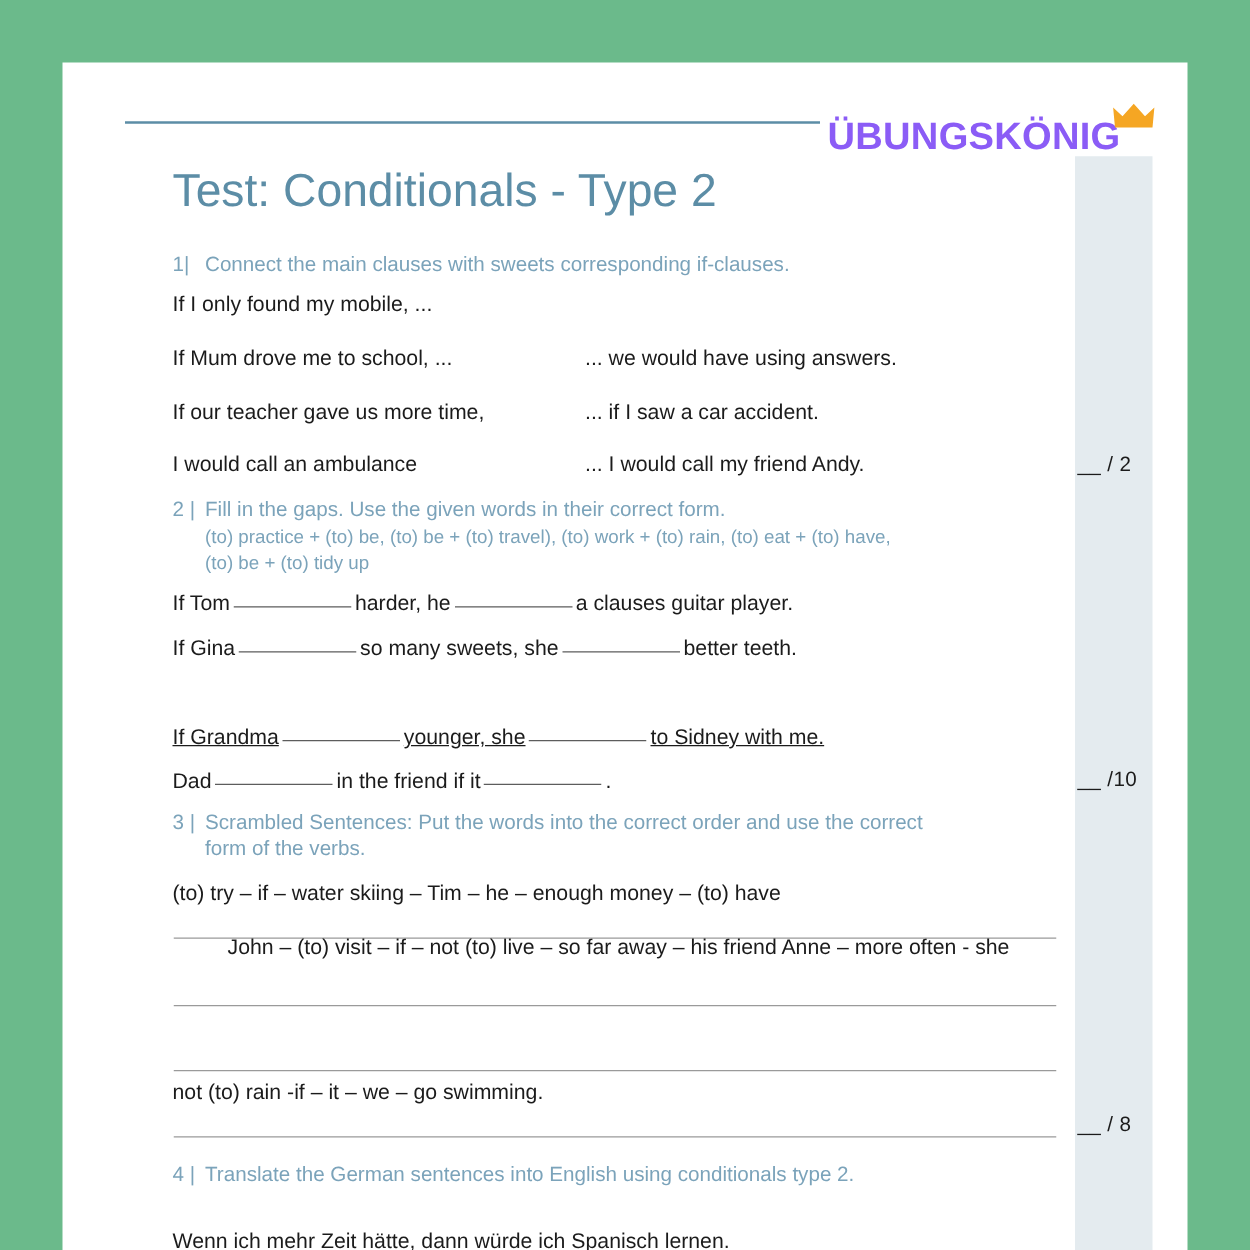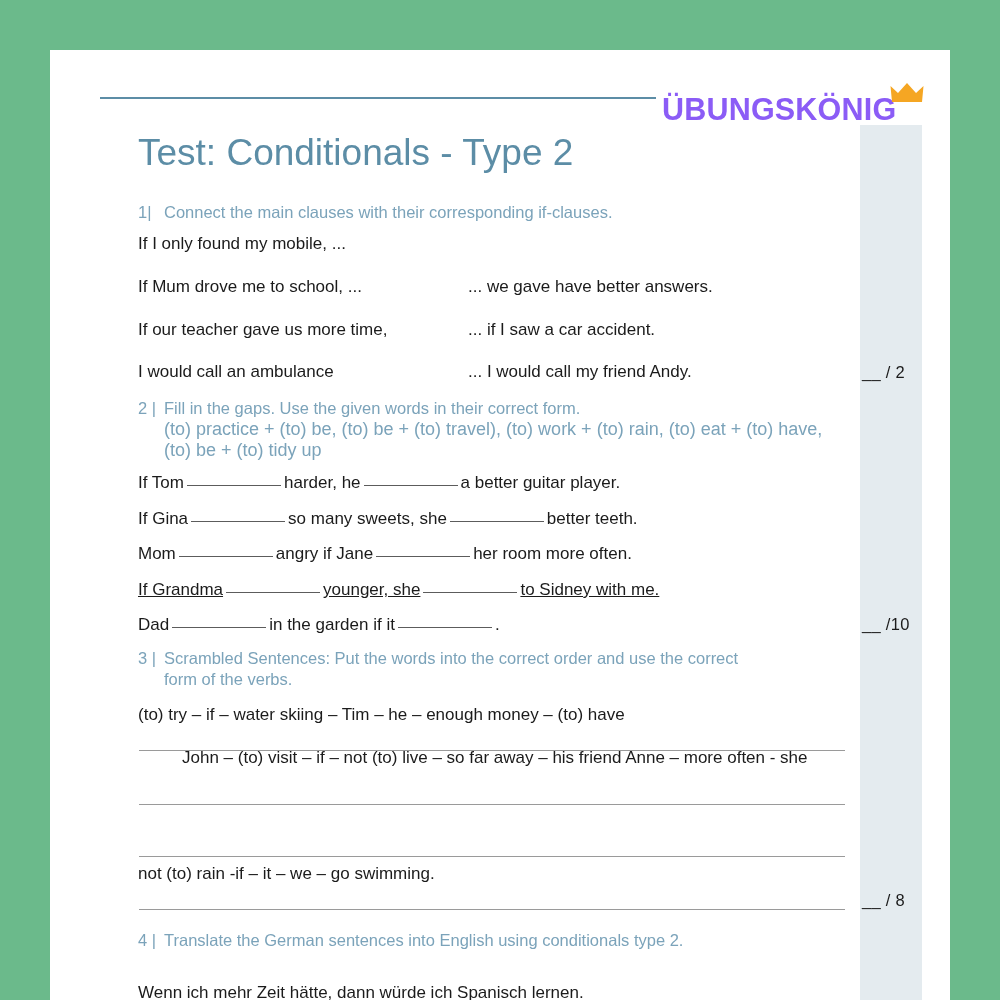--- a/index.html
+++ b/index.html
@@ -99,21 +99,21 @@
     display: inline-block;
     width: 26px;
   }
   .ex-head .body {
     display: inline-block;
     vertical-align: top;
     width: 680px;
   }
   .ex-sub {
     color: #7ba3ba;
-    font-size: 18px;
+    font-size: 15px;
     line-height: 19px;
   }
 
   
   .line {
     position: absolute;
     left: 88px;
     font-size: 17px;
     color: #1b1b1b;
     white-space: nowrap;
@@ -152,61 +152,58 @@
     <svg class="crown" viewBox="0 0 34 22">
       <path d="M2 20 L0.5 4 L8 11 L17 1 L26 11 L33.5 4 L32 20 Z" fill="#f5a623"></path>
     </svg>
   </div>
 
   <div class="doc-title">Test: Conditionals - Type 2</div>
 
   <div class="score-column"></div>
 
   <div class="ex-head" style="top:152px;">
-    <span class="num">1|</span><span class="body">Connect the main clauses with their corresponding if-clauses.</span>
+    <span class="num">1|</span><span class="body">Connect the main clauses with sweets corresponding if-clauses.</span>
   </div>
 
   <div class="line" style="top:184px;">If I only found my mobile, ...</div>
 
   <div class="line" style="top:227px;">If Mum drove me to school, ...</div>
-  <div class="line col2" style="top:227px;">... we gave have better answers.</div>
+  <div class="line col2" style="top:227px;">... we would have using answers.</div>
 
   <div class="line" style="top:270px;">If our teacher gave us more time,</div>
   <div class="line col2" style="top:270px;">... if I saw a car accident.</div>
 
   <div class="line" style="top:312px;">I would call an ambulance</div>
   <div class="line col2" style="top:312px;text-align:center;">... I would call my friend Andy.</div>
 
   <div class="score-mark" style="top:313px;">__ / 2</div>
 
   <div class="ex-head" style="top:348px;">
     <span class="num">2 |</span><span class="body"><span>Fill in the gaps. Use the given words in their correct form.</span><br>
       <span class="ex-sub">(to) practice + (to) be, (to) be + (to) travel), (to) work + (to) rain, (to) eat + (to) have,</span><br>
       <span class="ex-sub">(to) be + (to) tidy up</span>
     </span>
   </div>
 
   <div class="line" style="top:423px;">
-    <span>If Tom</span><span class="gap w1"></span><span>harder, he</span><span class="gap w1"></span><span>a better guitar player.</span>
+    <span>If Tom</span><span class="gap w1"></span><span>harder, he</span><span class="gap w1"></span><span>a clauses guitar player.</span>
   </div>
 
   <div class="line" style="top:459px;">
     <span>If Gina</span><span class="gap w1"></span><span>so many sweets, she</span><span class="gap w1"></span><span>better teeth.</span>
   </div>
 
-  <div class="line" style="top:494px;">
-    <span>Mom</span><span class="gap w1"></span><span>angry if Jane</span><span class="gap w1"></span><span>her room more often.</span>
-  </div>
 
   <div class="line" style="top:530px;text-decoration:underline;">
     <span>If Grandma</span><span class="gap w1"></span><span>younger, she</span><span class="gap w1"></span><span>to Sidney with me.</span>
   </div>
 
   <div class="line" style="top:565px;">
-    <span>Dad</span><span class="gap w1"></span><span>in the garden if it</span><span class="gap w1"></span><span>.</span>
+    <span>Dad</span><span class="gap w1"></span><span>in the friend if it</span><span class="gap w1"></span><span>.</span>
   </div>
 
   <div class="score-mark" style="top:565px;">__ /10</div>
 
   <div class="ex-head" style="top:598px;">
     <span class="num">3 |</span><span class="body"><span>Scrambled Sentences: Put the words into the correct order and use the correct</span><br>
       <span>form of the verbs.</span>
     </span>
   </div>
 

